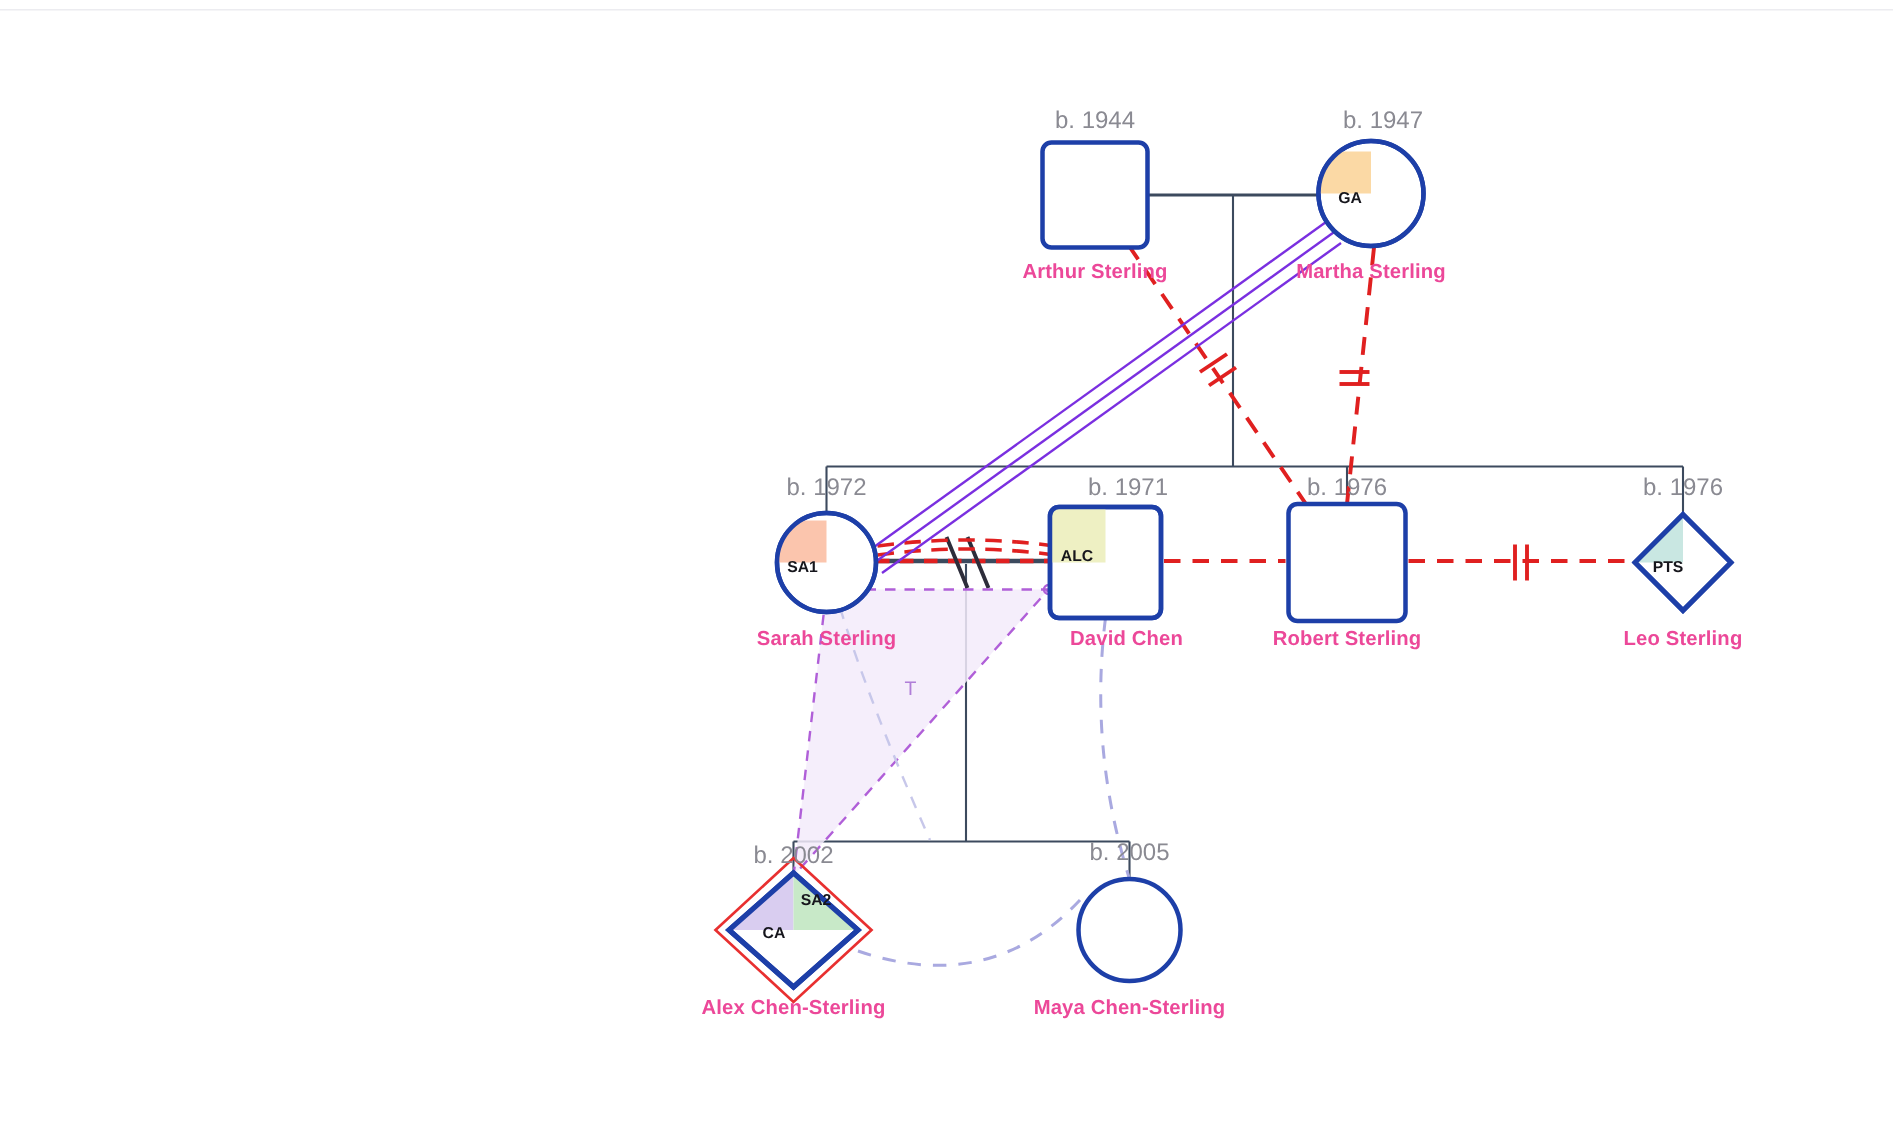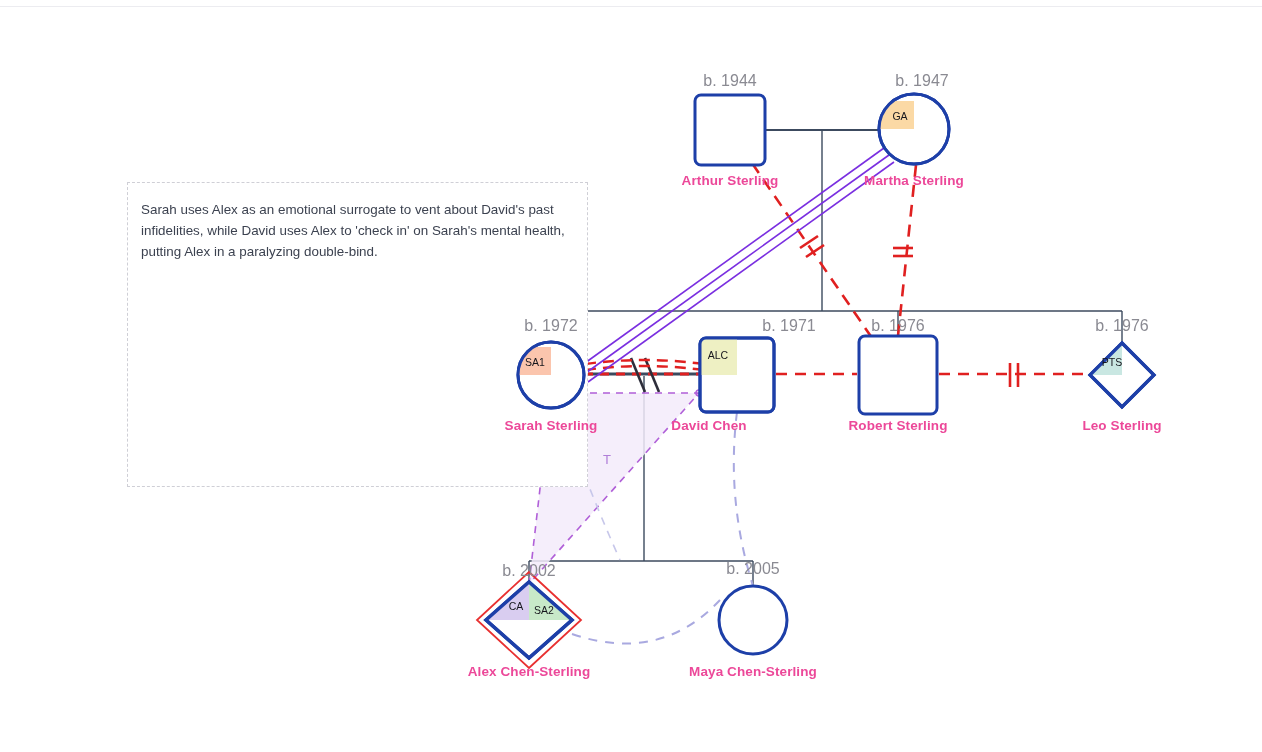--- a/index.html
+++ b/index.html
@@ -26,25 +26,26 @@
     position:absolute;
     font-size:16px;
     color:#8a8a92;
     text-align:center;
     white-space:nowrap;
     transform:translateX(-50%);
   }
   .badgetext{
     position:absolute;
     font-size:10.5px;
-    font-weight:normal;
+    font-weight:bold;
     color:#16161c;
     white-space:nowrap;
     transform:translate(-50%,-50%);
     pointer-events:none;
+    margin-top:16px;
   }
   .tmark{
     position:absolute;
     font-size:13px;
     color:#b07ed8;
     transform:translate(-50%,-50%);
   }
   #annotation{
     position:absolute;
     left:127px;top:182px;
@@ -148,23 +149,20 @@
       <path d="M 737 412 Q 726 500 753 586" fill="none" stroke="#a9a9e0" stroke-width="2" stroke-dasharray="9 8"></path>
     </g>
     <g>
       <path d="M 572 634 Q 660 664 720 600" fill="none" stroke="#a9a9e0" stroke-width="2" stroke-dasharray="9 8"></path>
     </g>
     <g>
       <path d="M 560 405 Q 580 470 620 560" fill="none" stroke="#c7c7ea" stroke-width="1.6" stroke-dasharray="8 7"></path>
     </g>
   </svg>
 
-  <div id="annotation">
-    <div class="atext">Sarah uses Alex as an emotional surrogate to vent about David's past infidelities, while David uses Alex to 'check in' on Sarah's mental health, putting Alex in a paralyzing double-bind.</div>
-  </div>
 
   <svg class="layer">
     <defs>
       <clipPath id="clip-martha">
           <circle cx="914" cy="129" r="35"></circle>
         </clipPath>
       <clipPath id="clip-sarah">
           <circle cx="551" cy="375" r="33"></circle>
         </clipPath>
       <clipPath id="clip-david">
@@ -221,35 +219,35 @@
     <g>
       <circle cx="753" cy="620" r="34" fill="#ffffff" stroke="#1d3fa8" stroke-width="3"></circle>
     </g>
   </svg>
 
   <div class="badgetext" style="left:900px;top:116px;">GA</div>
   <div class="badgetext" style="left:535px;top:362px;">SA1</div>
   <div class="badgetext" style="left:718px;top:355px;">ALC</div>
   <div class="badgetext" style="left:1112px;top:362px;">PTS</div>
   <div class="badgetext" style="left:516px;top:606px;">CA</div>
-  <div class="badgetext" style="left:544px;top:610px;">SA2</div>
+  <div class="badgetext" style="left:544px;top:584px;">SA2</div>
 
   <div class="tmark" style="left:607px;top:459px;">T</div>
 
   <div class="birthlabel" style="left:730px;top:72px;">b. 1944</div>
   <div class="birthlabel" style="left:914px;top:72px;padding-left:16px;">b. 1947</div>
   <div class="birthlabel" style="left:551px;top:317px;">b. 1972</div>
-  <div class="birthlabel" style="left:775px;top:317px;padding-left:28px;">b. 1971</div>
+  <div class="birthlabel" style="left:738px;top:317px;padding-left:28px;">b. 1971</div>
   <div class="birthlabel" style="left:898px;top:317px;">b. 1976</div>
   <div class="birthlabel" style="left:1122px;top:317px;">b. 1976</div>
   <div class="birthlabel" style="left:529px;top:562px;">b. 2002</div>
   <div class="birthlabel" style="left:753px;top:560px;">b. 2005</div>
 
   <div class="nodelabel" style="left:730px;top:173px;">Arthur Sterling</div>
   <div class="nodelabel" style="left:914px;top:173px;">Martha Sterling</div>
   <div class="nodelabel" style="left:551px;top:418px;">Sarah Sterling</div>
-  <div class="nodelabel" style="left:709px;top:418px;text-align:center;">David Chen</div>
+  <div class="nodelabel" style="left:751px;top:418px;text-align:center;">David Chen</div>
   <div class="nodelabel" style="left:898px;top:418px;">Robert Sterling</div>
   <div class="nodelabel" style="left:1122px;top:418px;">Leo Sterling</div>
   <div class="nodelabel" style="left:529px;top:664px;">Alex Chen-Sterling</div>
   <div class="nodelabel" style="left:753px;top:664px;">Maya Chen-Sterling</div>
 
 </div>
 
 </body></html>

